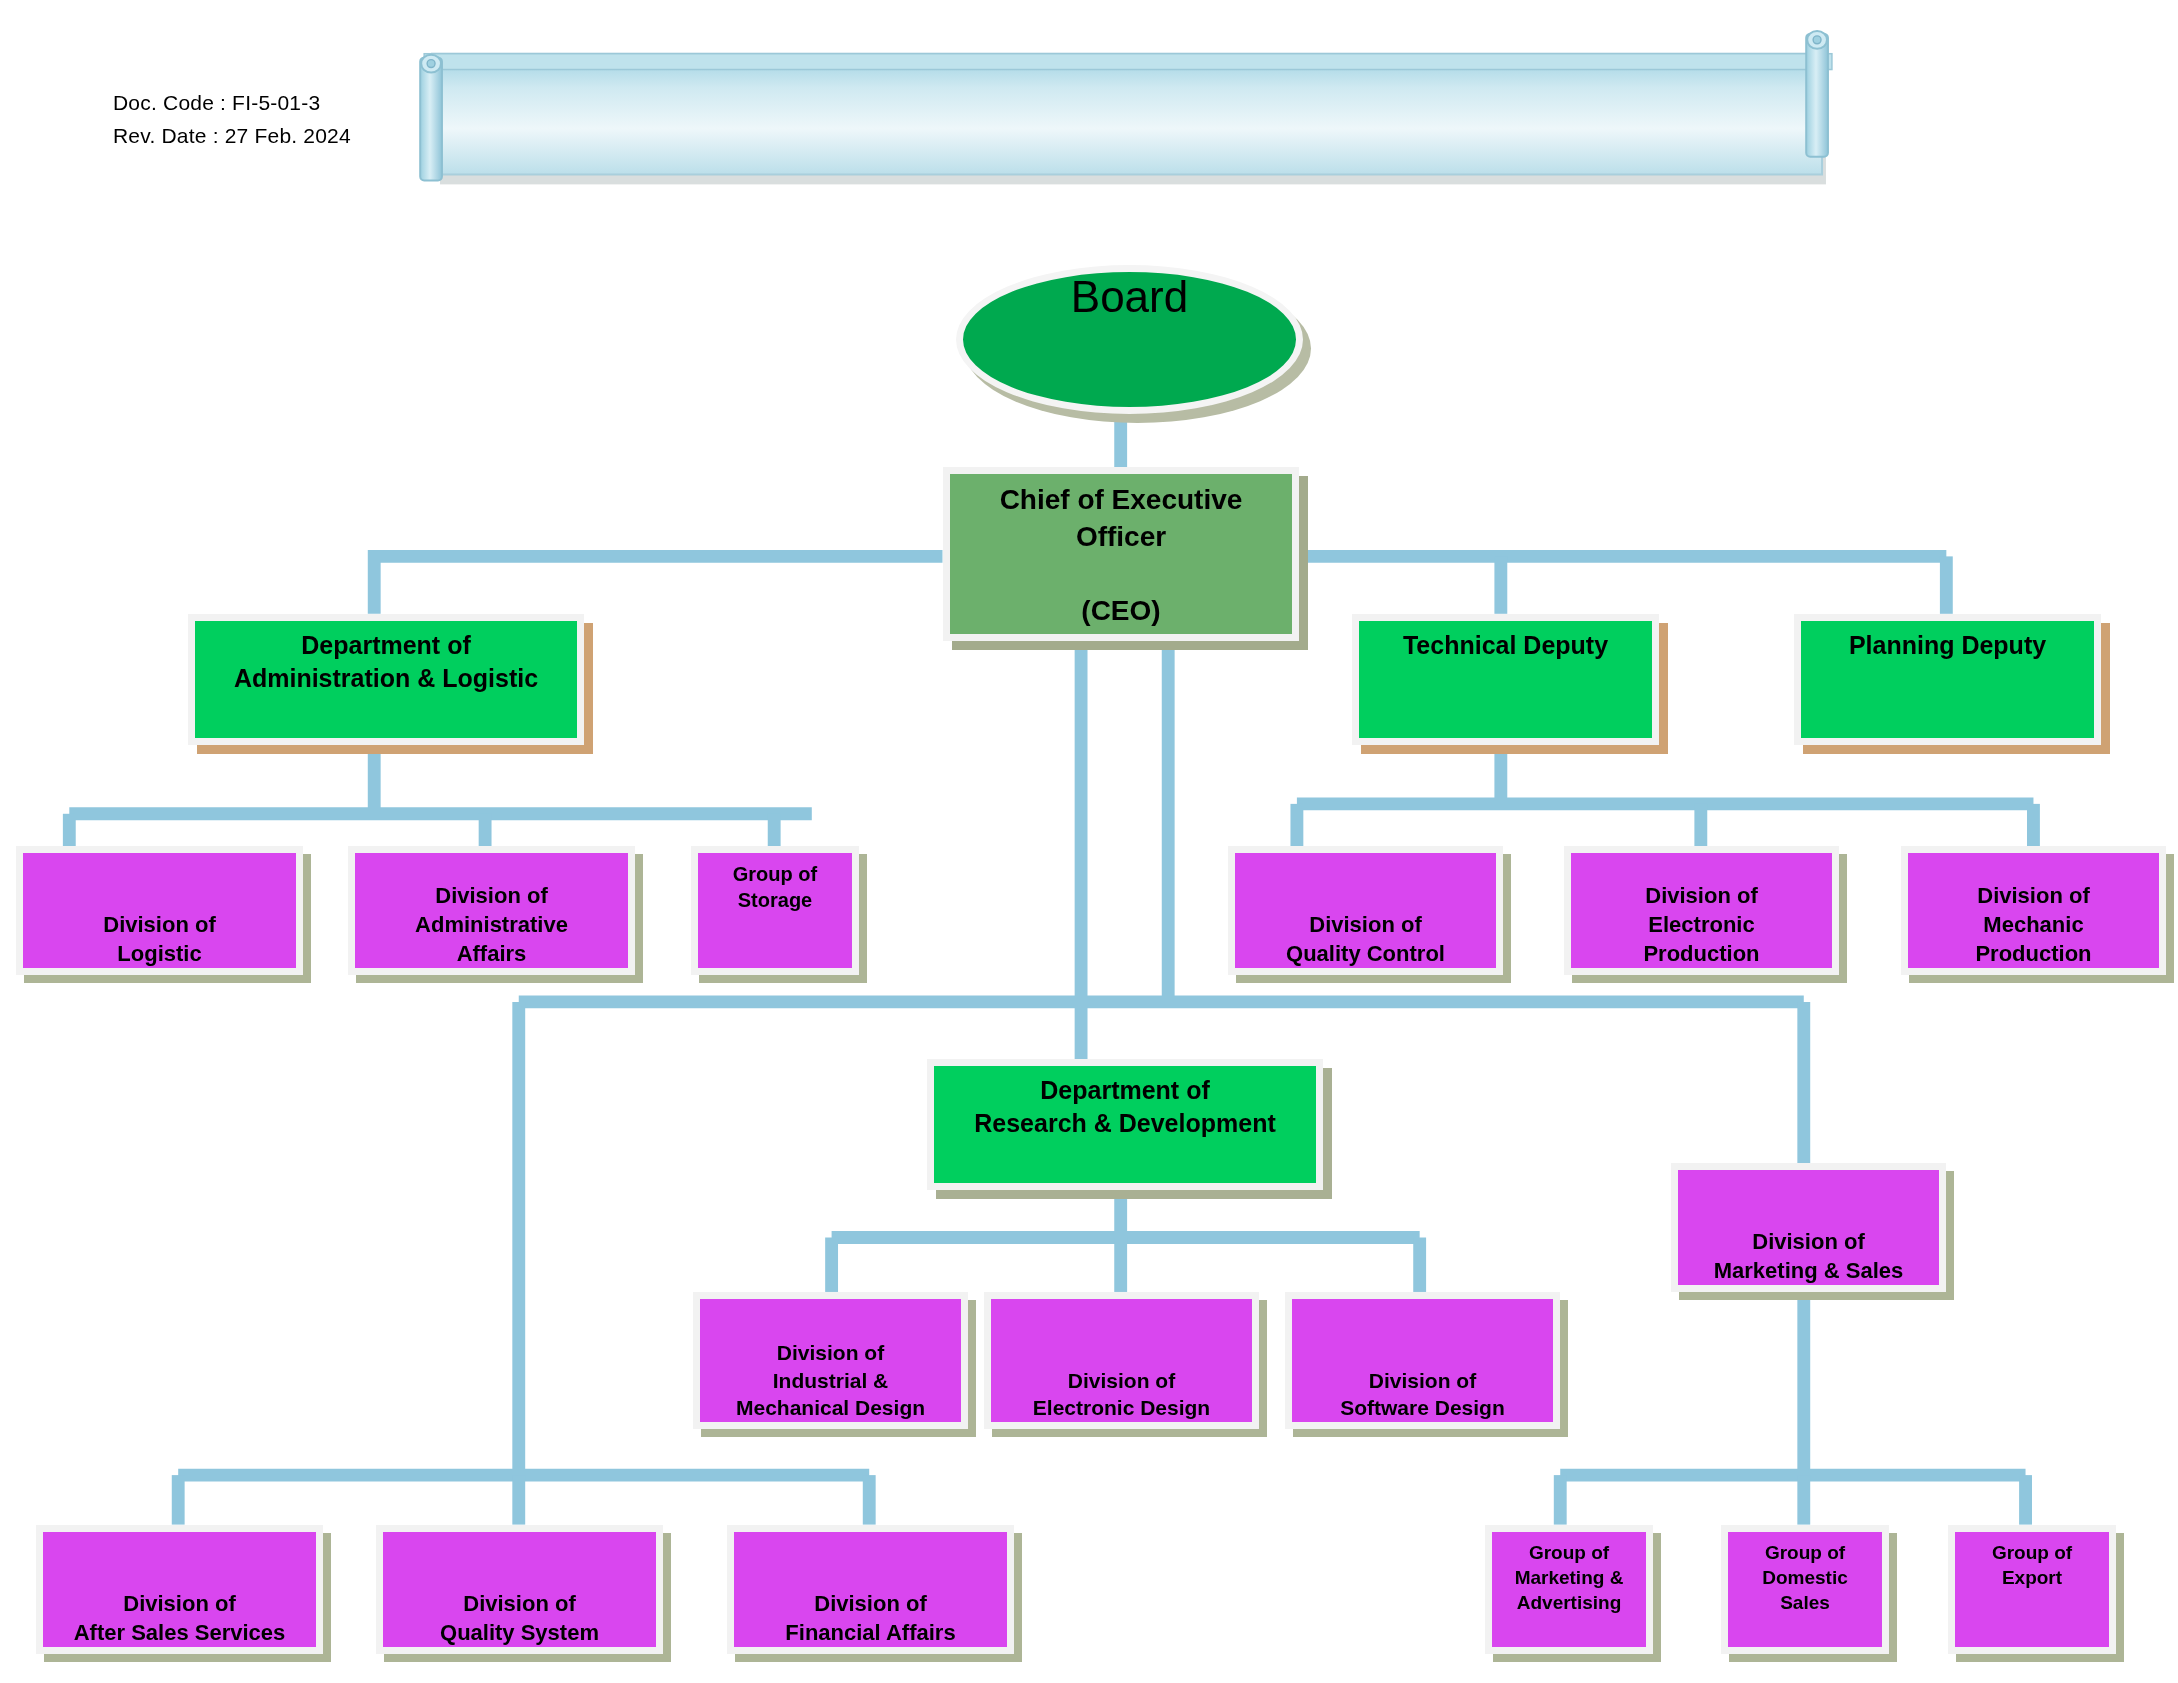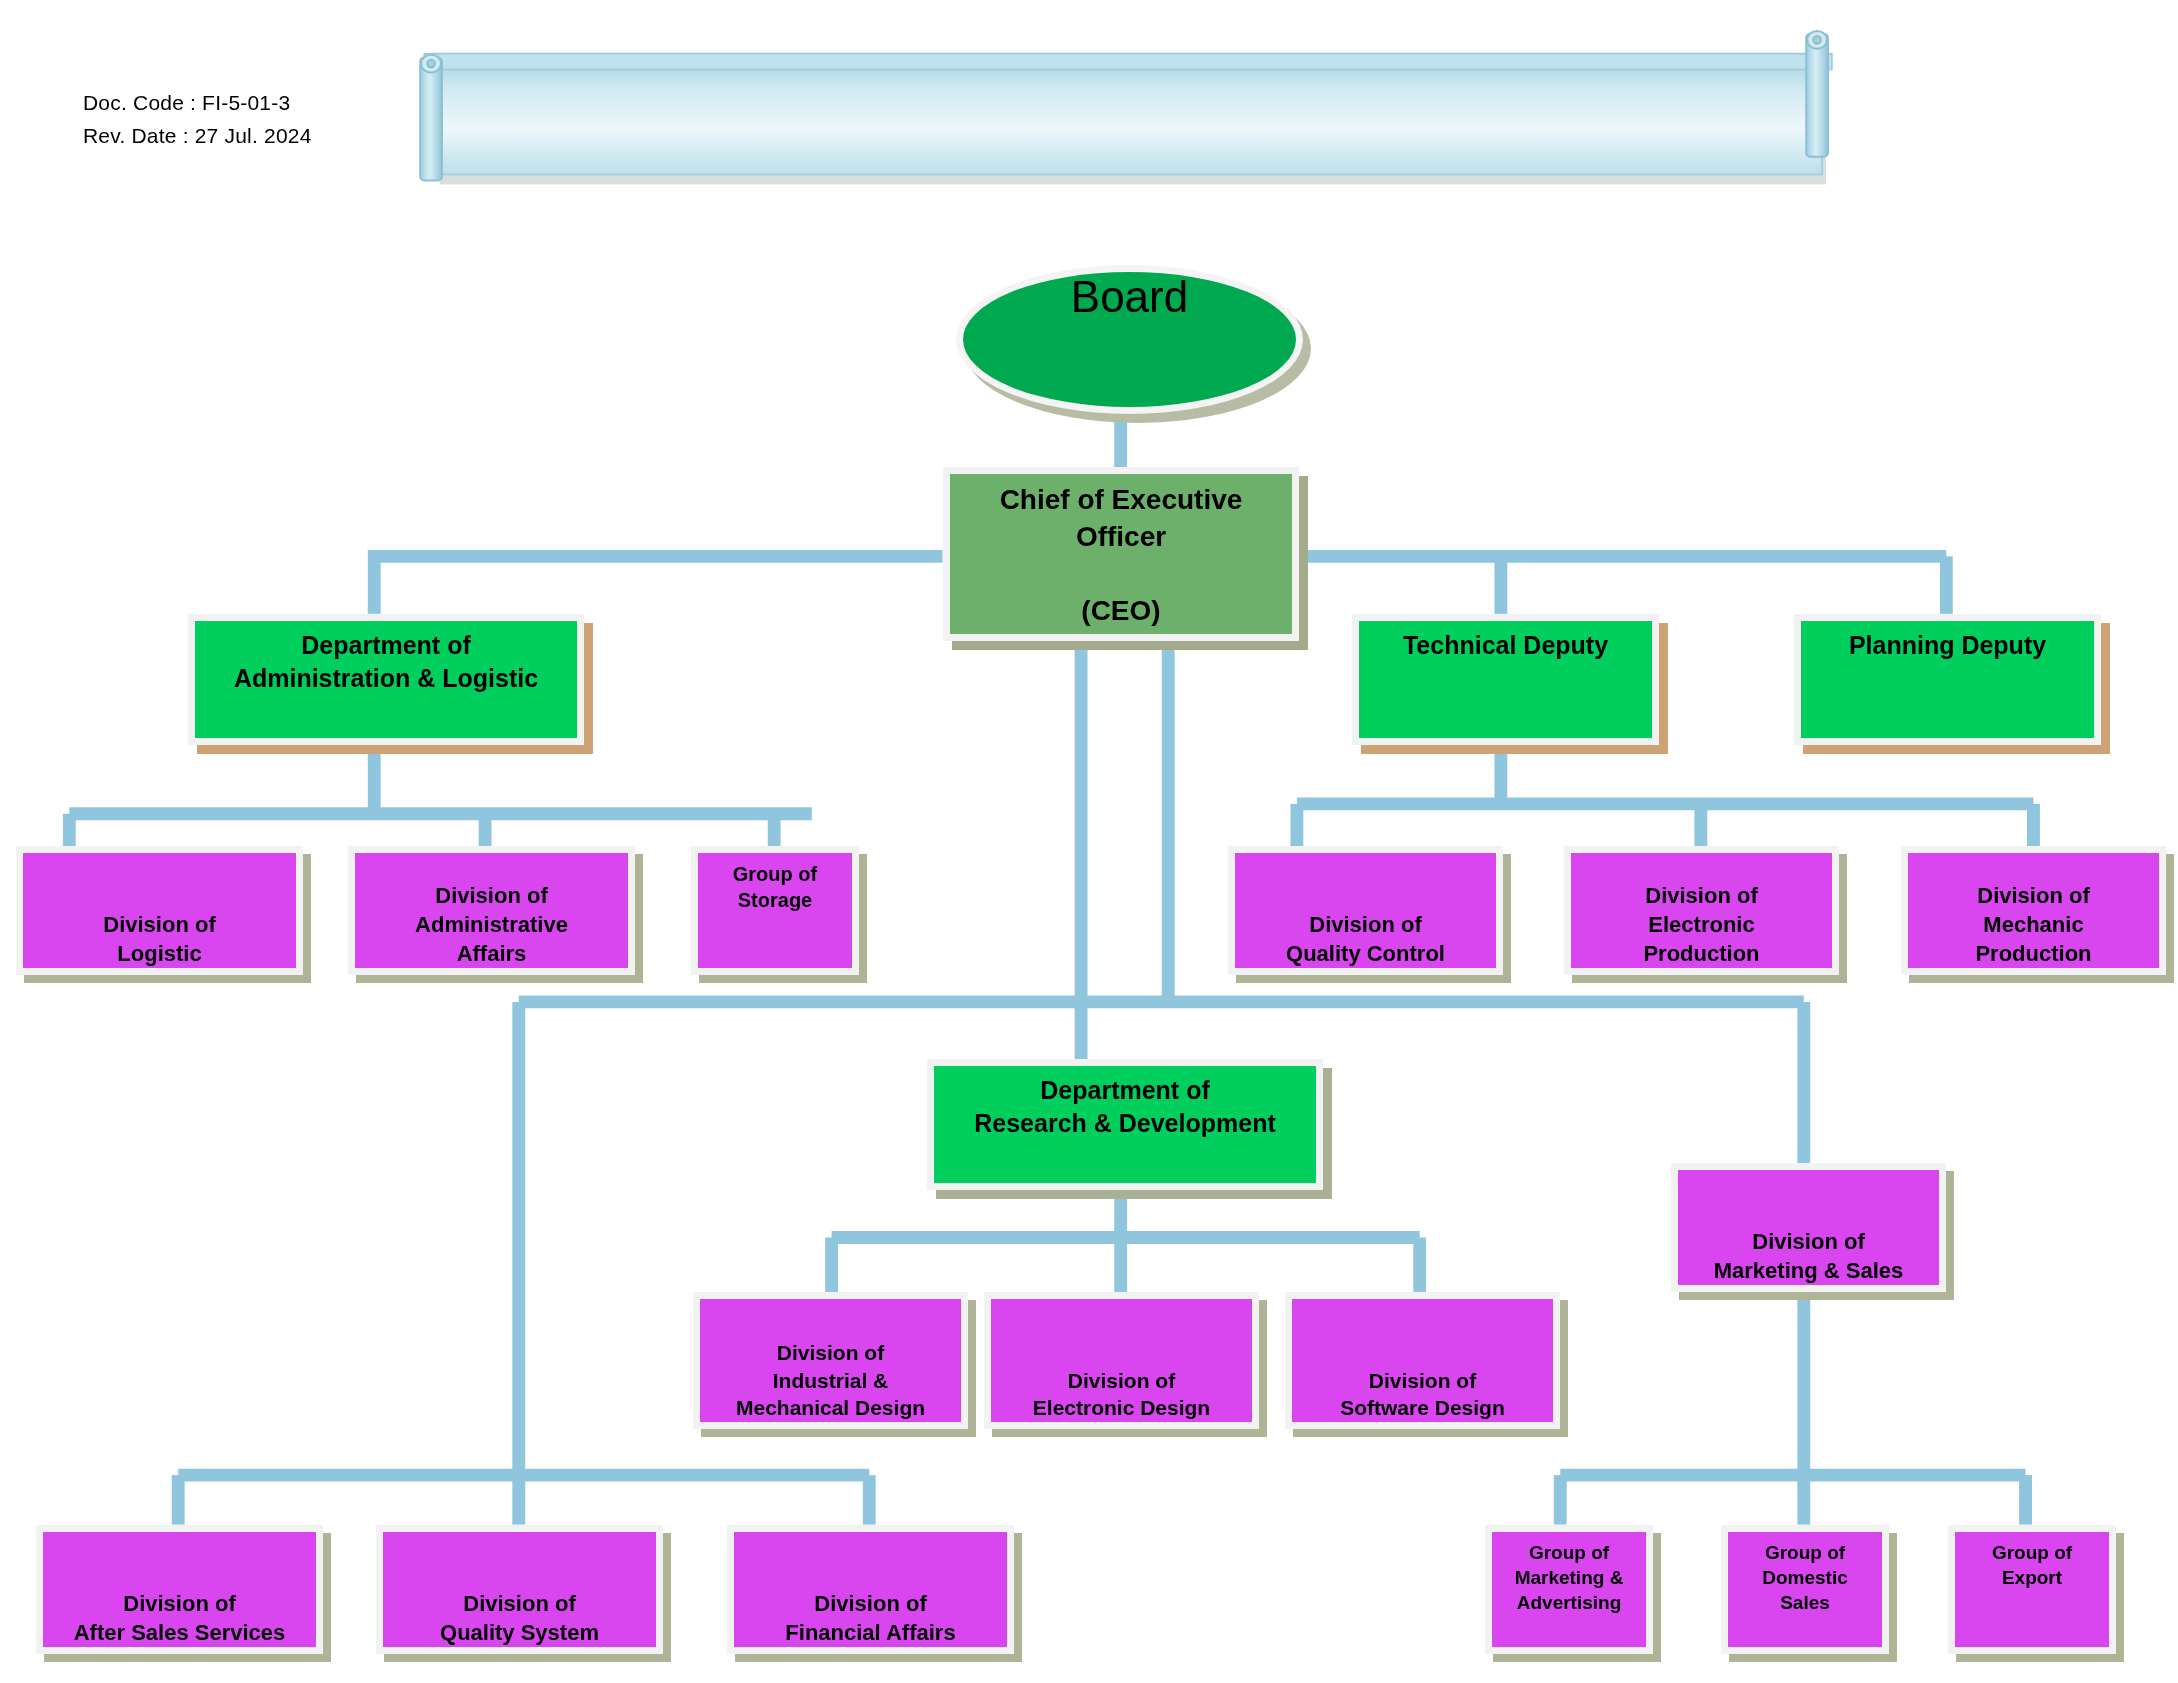--- a/index.html
+++ b/index.html
@@ -2,21 +2,21 @@
 <html><head>
 <meta charset="utf-8">
 <style>
   html,body{margin:0;padding:0;background:#ffffff;}
   body{width:2178px;height:1683px;position:relative;overflow:hidden;
        font-family:"Liberation Sans","DejaVu Sans",sans-serif;}
 
   #canvas{position:absolute;left:0;top:0;width:2178px;height:1683px;}
 
   
-  .doc-meta{position:absolute;left:83px;top:87px;line-height:1.55;
+  .doc-meta{position:absolute;left:113px;top:87px;line-height:1.55;
             font-size:21px;color:#000;letter-spacing:0.2px;}
   .doc-meta div{white-space:nowrap;}
 
   
   .banner-wrap{position:absolute;left:414px;top:24px;width:1436px;height:198px;}
   .banner-wrap svg{display:block;}
   .banner-title{position:absolute;left:414px;top:24px;width:1436px;height:198px;
                 display:flex;align-items:center;justify-content:center;
                 pointer-events:none;}
   .banner-title span{font-size:52px;font-weight:bold;color:#000;
@@ -60,21 +60,21 @@
   .fs20{font-size:20px;}
   .fs19{font-size:19px;}
 </style>
 </head>
 <body>
 
 <div id="canvas">
 
   <div class="doc-meta">
     <div>Doc. Code :  FI-5-01-3</div>
-    <div>Rev. Date :  27 Jul. 2024</div>
+    <div>Rev. Date :  27 Feb. 2024</div>
   </div>
 
   <div class="banner-wrap">
     <svg width="1436" height="198" viewBox="0 0 1450 200" xmlns="http://www.w3.org/2000/svg">
       <defs>
         <linearGradient id="bgrad" x1="0" y1="0" x2="0" y2="1">
           <stop offset="0%" stop-color="#9ed2e2"></stop>
           <stop offset="28%" stop-color="#cfe9f1"></stop>
           <stop offset="62%" stop-color="#eef7fa"></stop>
           <stop offset="100%" stop-color="#bcdfea"></stop>

